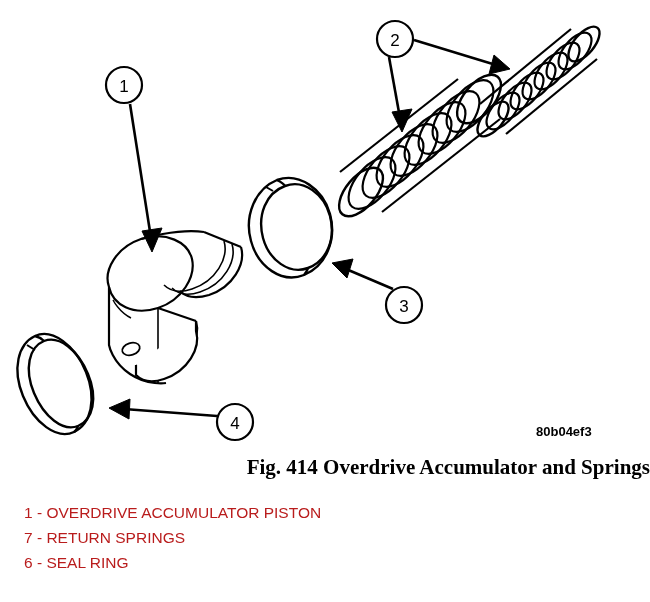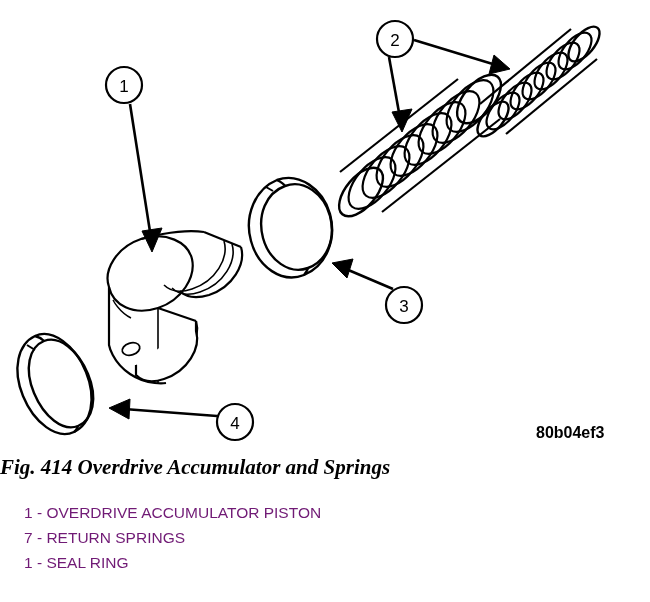--- a/index.html
+++ b/index.html
@@ -32,48 +32,47 @@
     font-size: 17px;
     font-weight: normal;
     text-anchor: middle;
     dominant-baseline: central;
     fill: #000;
   }
   #part-code {
     position: absolute;
     left: 536px;
     top: 424px;
-    font-size: 16px;
+    font-size: 13px;
     font-weight: bold;
     letter-spacing: 0px;
     font-family: "Liberation Sans", sans-serif;
     color: #000;
   }
   #fig-caption {
     position: absolute;
     left: 0;
     top: 455px;
     width: 650px;
-    text-align: left;
+    text-align: right;
     font-size: 21px;
     font-weight: bold;
-    font-style: italic;
     font-family: "Liberation Serif", serif;
     color: #000;
   }
   #legend {
     position: absolute;
     left: 24px;
     top: 500px;
     width: 600px;
   }
   .legend-item {
     font-size: 15.5px;
     font-family: "Liberation Sans", sans-serif;
-    color: #701a75;
+    color: #b91c1c;
     line-height: 25px;
     white-space: nowrap;
   }
 </style>
 </head>
 <body>
 
 <div id="figure-area">
 
   <svg id="figure-svg" width="650" height="452" viewBox="0 0 650 452" xmlns="http://www.w3.org/2000/svg">
@@ -192,14 +191,14 @@
   </svg>
 
   <div id="part-code">80b04ef3</div>
 </div>
 
 <div id="fig-caption">Fig. 414 Overdrive Accumulator and Springs</div>
 
 <div id="legend">
   <div class="legend-item">1 - OVERDRIVE ACCUMULATOR PISTON</div>
   <div class="legend-item">7 - RETURN SPRINGS</div>
-  <div class="legend-item">1 - SEAL RING</div>
+  <div class="legend-item">6 - SEAL RING</div>
 </div>
 
 </body></html>

